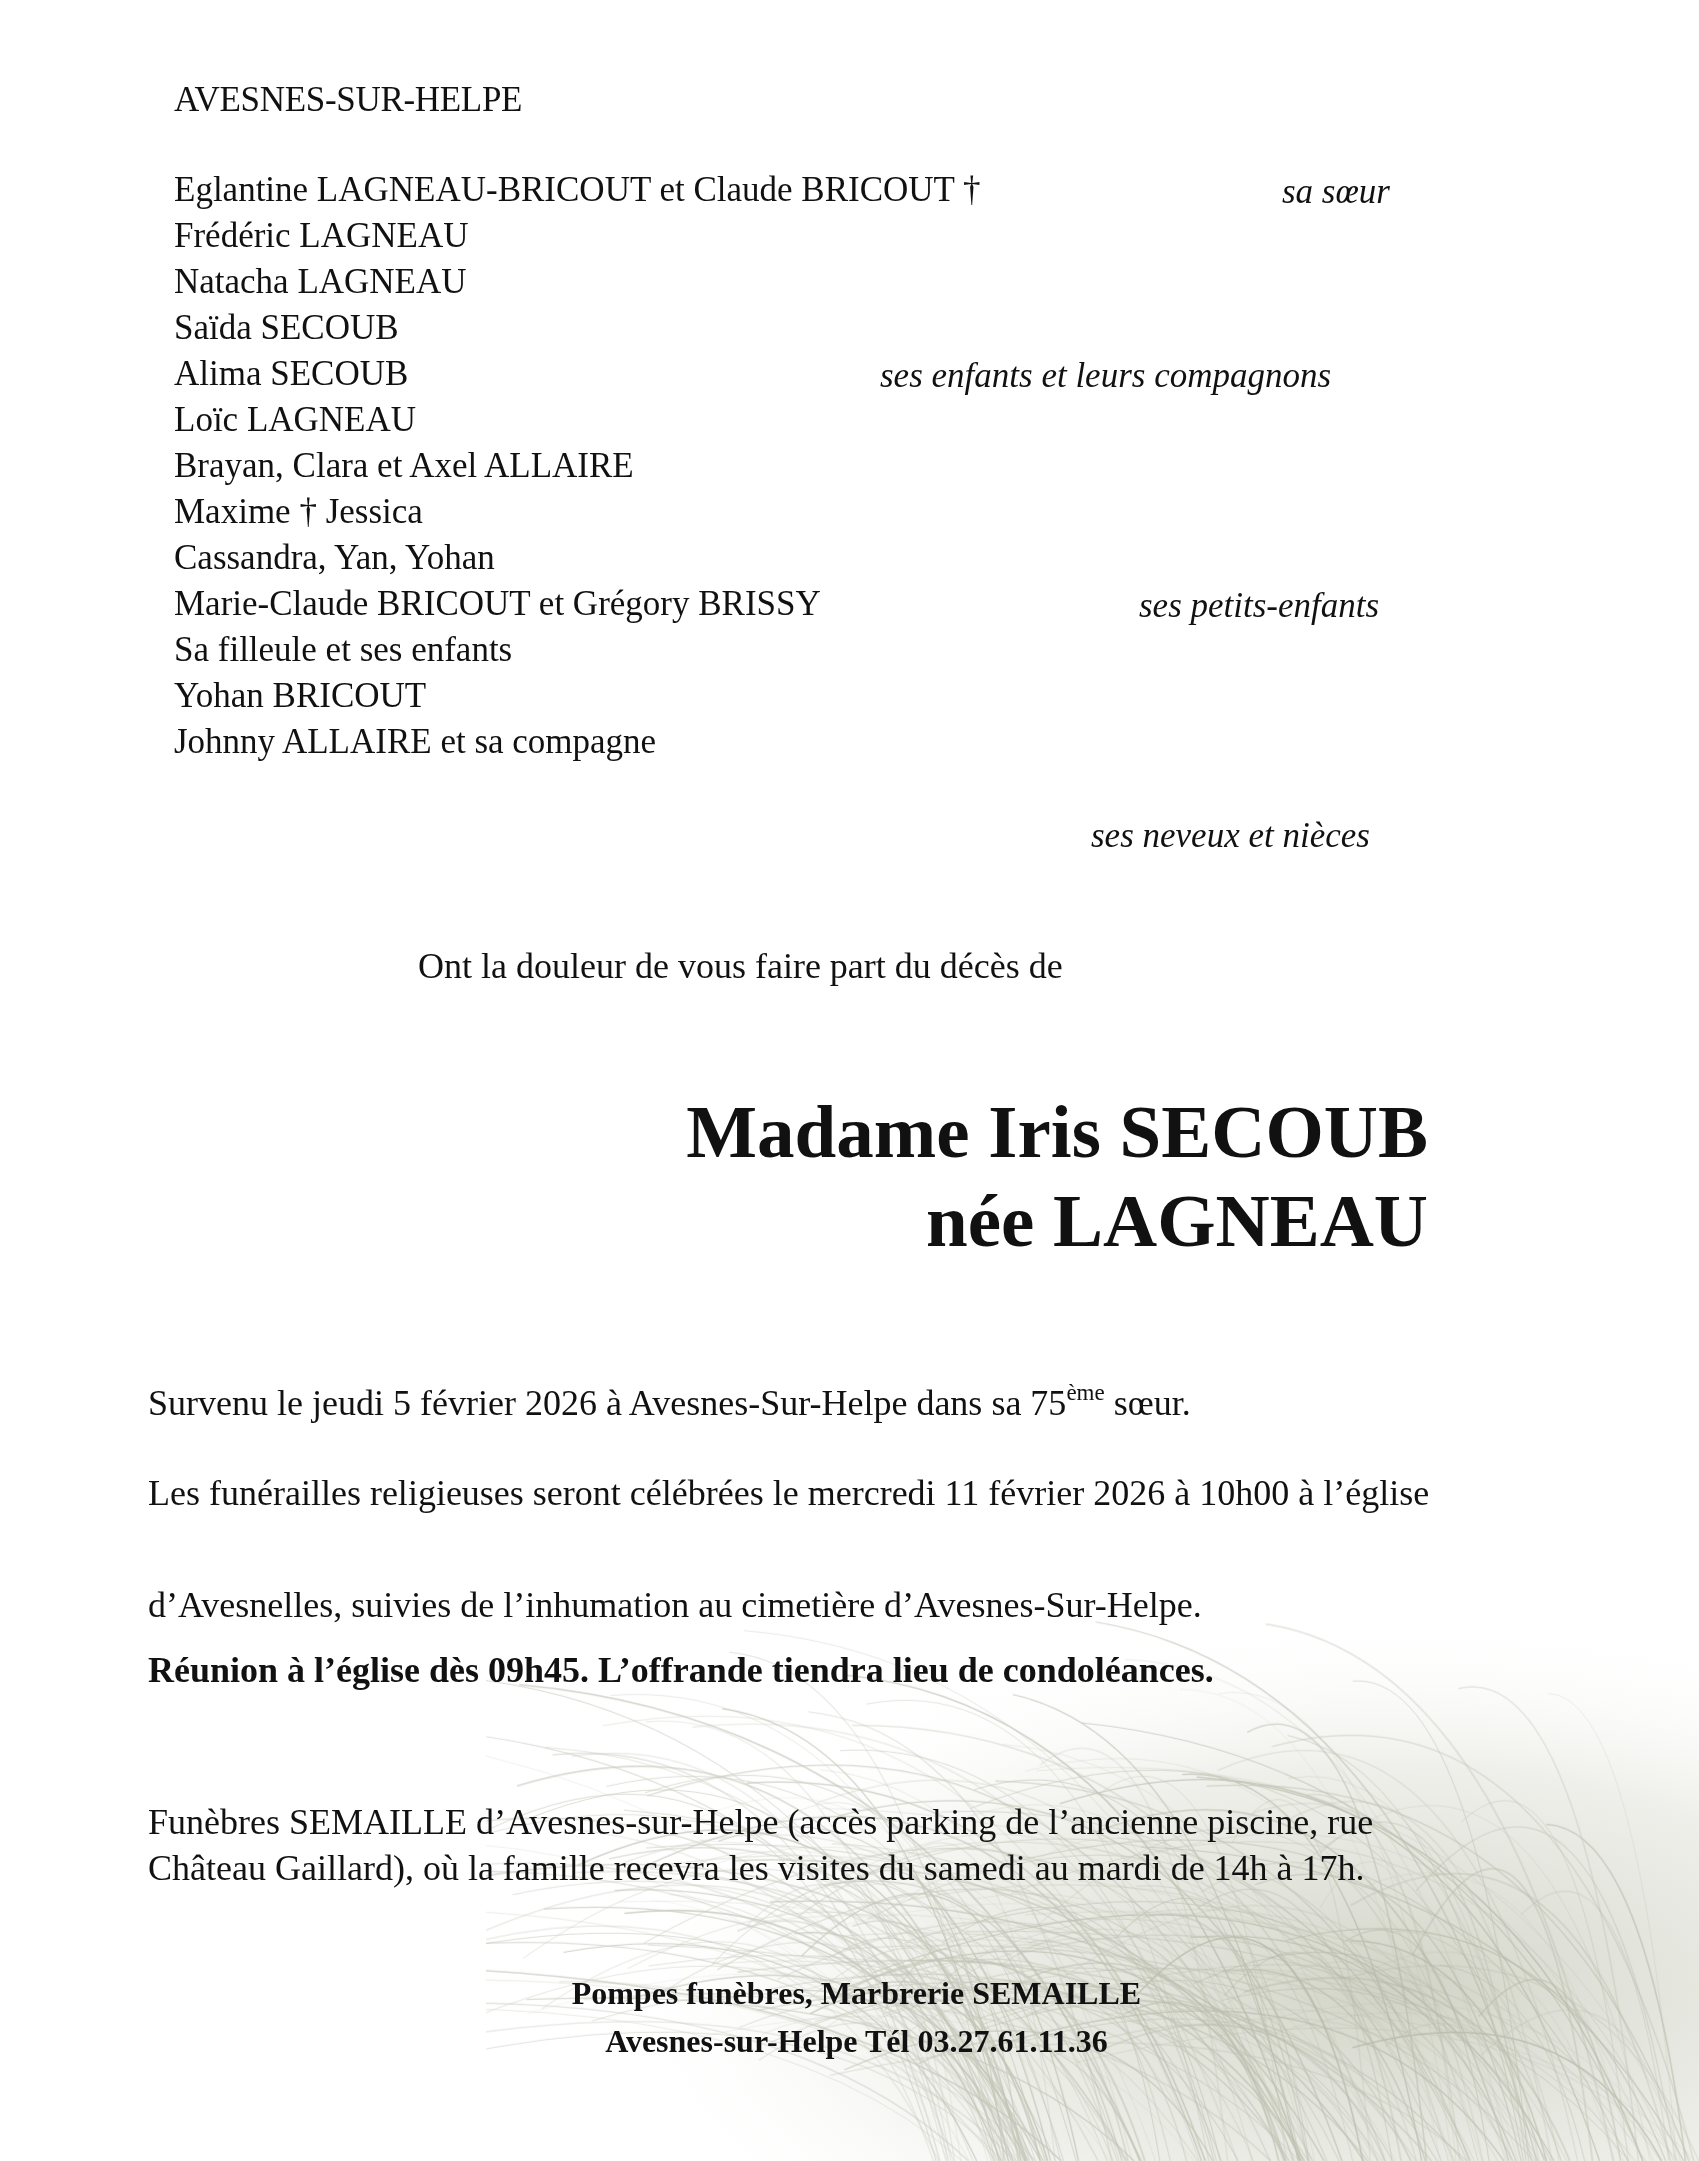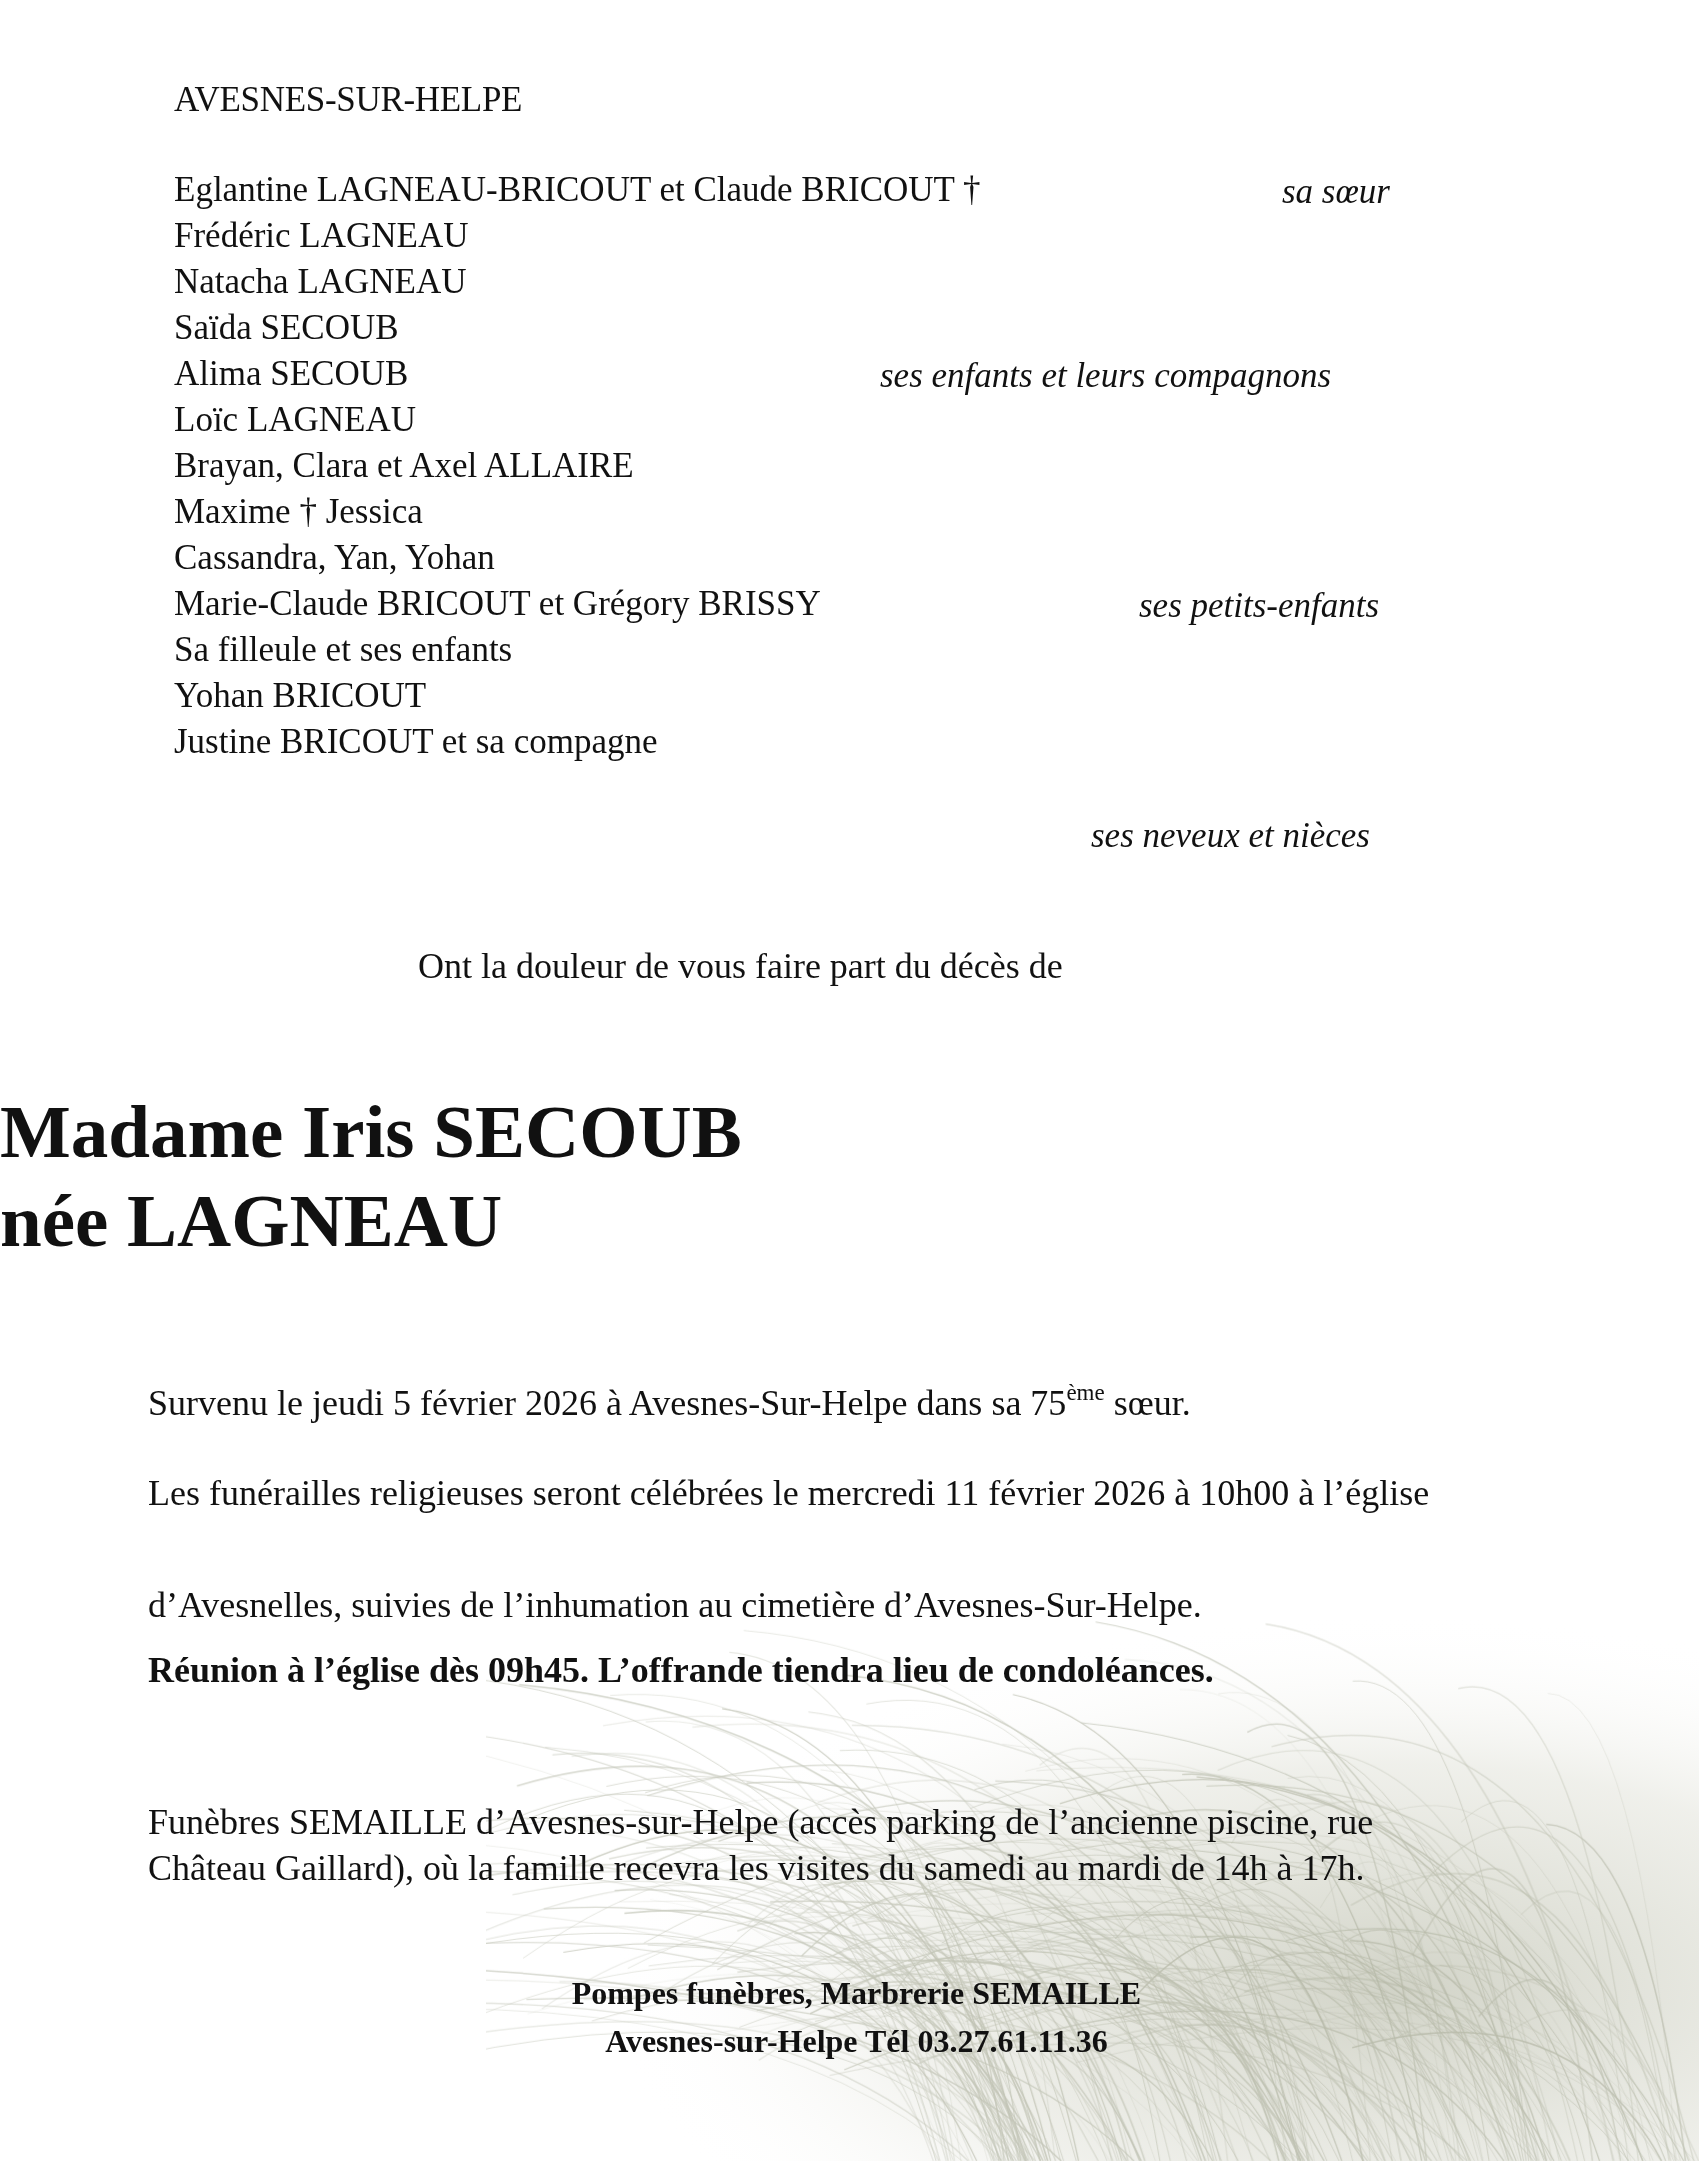--- a/index.html
+++ b/index.html
@@ -4,21 +4,21 @@
 <style>
   html, body { margin:0; padding:0; background:#ffffff; }
   body { width:1700px; height:2161px; position:relative; overflow:hidden;
          font-family:"Liberation Serif", "DejaVu Serif", serif; color:#111; }
   .abs { position:absolute; white-space:nowrap; line-height:1; }
   .town { left:174px; top:82px; font-size:35px; letter-spacing:-0.3px; }
   .names { position:absolute; left:174px; top:167px; }
   .names .row { height:46px; font-size:35px; line-height:46px; white-space:nowrap; }
   .rel { font-style:italic; font-size:35px; }
   .announce { left:418px; top:948px; font-size:36px; }
-  .title { width:1428px; left:0; text-align:left; font-weight:bold; font-size:75px; }
+  .title { width:1428px; left:0; text-align:right; font-weight:bold; font-size:75px; }
   .t1 { top:1094px; }
   .t2 { top:1183px; }
   .para { left:148px; font-size:36px; }
   .p1 { top:1385px; }
   .p2 { top:1475px; }
   .p3 { top:1563px;margin-top:24px; }
   .p4 { top:1652px; font-weight:bold; }
   .dans { left:148px; top:1799px; font-size:36px; line-height:46px; white-space:nowrap; }
   .footer { width:1700px; left:6.4px; text-align:center; font-weight:bold; font-size:32px; }
   .f1 { top:1977px; }
@@ -310,21 +310,21 @@
   <div class="row"><span>Natacha LAGNEAU</span></div>
   <div class="row"><span>Saïda SECOUB</span></div>
   <div class="row"><span>Alima SECOUB</span></div>
   <div class="row"><span>Loïc LAGNEAU</span></div>
   <div class="row"><span>Brayan, Clara et Axel ALLAIRE</span></div>
   <div class="row"><span>Maxime † Jessica</span></div>
   <div class="row"><span>Cassandra, Yan, Yohan</span></div>
   <div class="row"><span>Marie-Claude BRICOUT et Grégory BRISSY</span></div>
   <div class="row"><span>Sa filleule et ses enfants</span></div>
   <div class="row"><span>Yohan BRICOUT</span></div>
-  <div class="row"><span>Justine BRICOUT et sa compagne</span></div>
+  <div class="row"><span>Johnny ALLAIRE et sa compagne</span></div>
 </div>
 
 <div class="abs rel" style="left:1282px; top:174px;">sa sœur</div>
 <div class="abs rel" style="left:880px; top:358px;">ses enfants et leurs compagnons</div>
 <div class="abs rel" style="left:1139px; top:588px;">ses petits-enfants</div>
 <div class="abs rel" style="left:1091px; top:818px;">ses neveux et nièces</div>
 
 <div class="abs announce">Ont la douleur de vous faire part du décès de</div>
 
 <div class="abs title t1">Madame Iris SECOUB</div>

